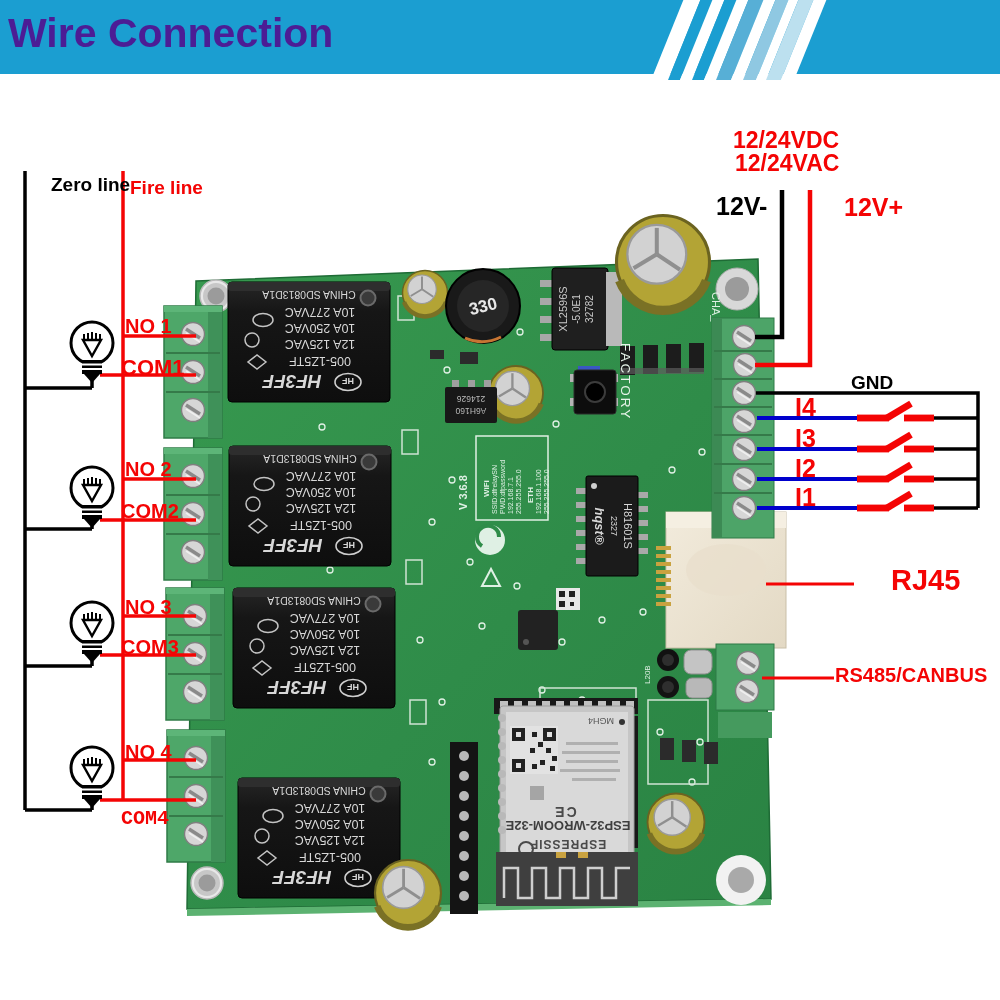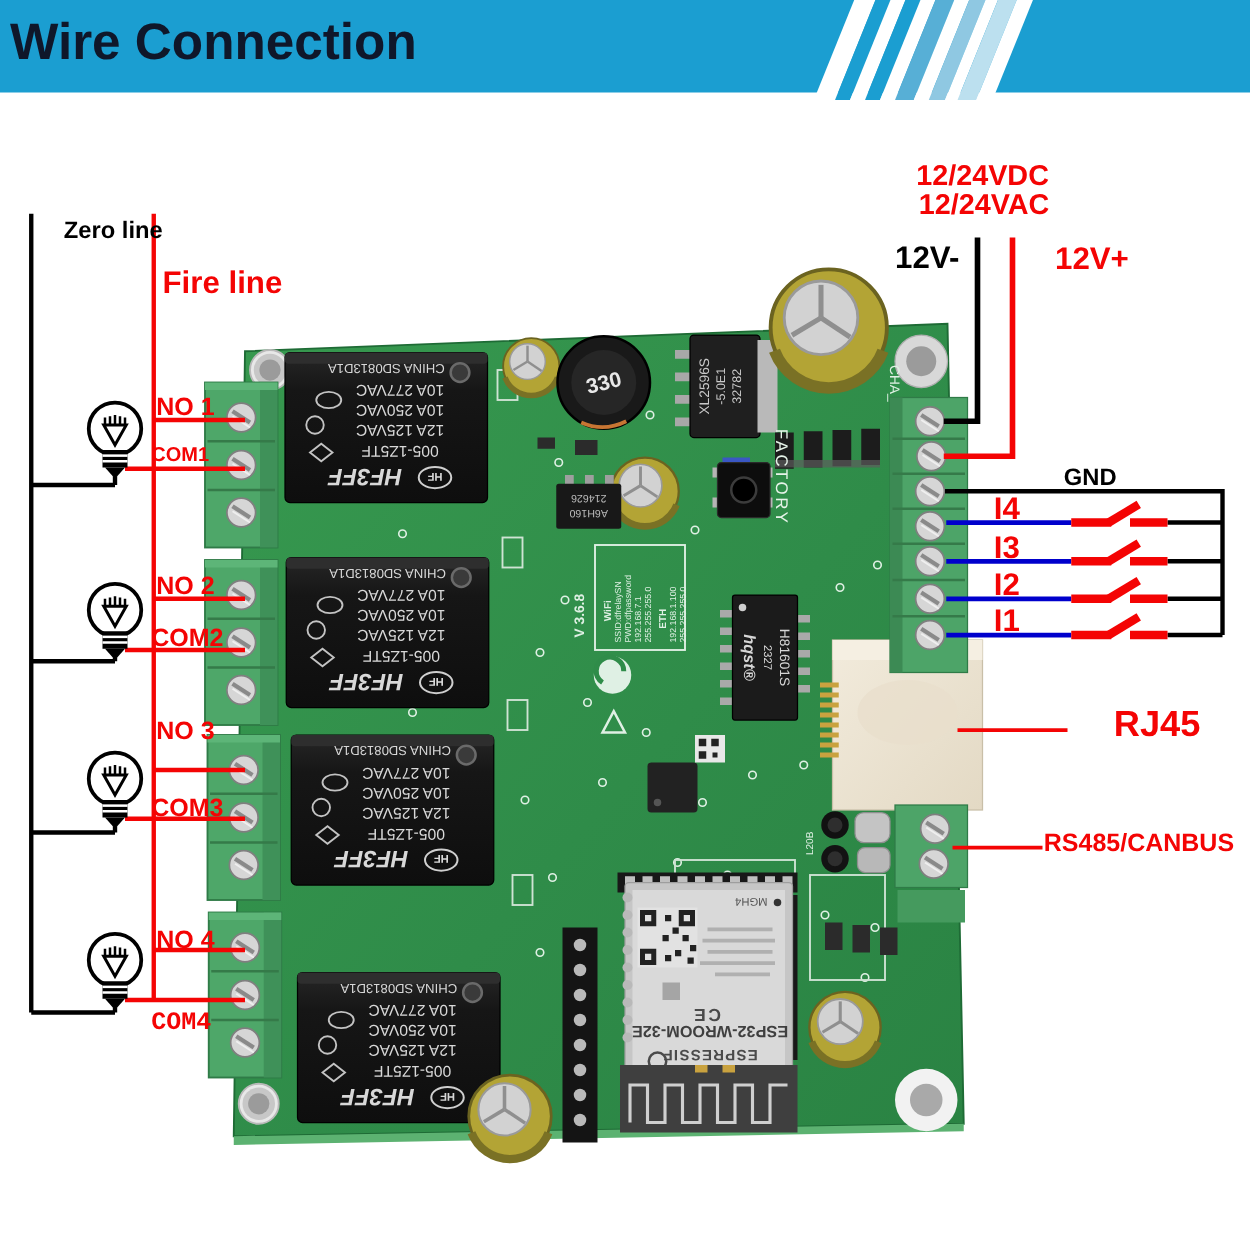--- a/index.html
+++ b/index.html
@@ -1,19 +1,19 @@
 <!DOCTYPE html>
 <html><head>
 <meta charset="utf-8">
 <style>
   html,body{margin:0;padding:0;background:#ffffff;}
   .stage{position:relative;width:1000px;height:1000px;background:#ffffff;overflow:hidden;
          font-family:"Liberation Sans",sans-serif;}
   .banner{position:absolute;left:0;top:0;width:1000px;height:74px;background:#1B9ED1;}
-  .banner-title{position:absolute;left:8px;top:10px;font-size:41px;font-weight:bold;color:#0f172a;
+  .banner-title{position:absolute;left:8px;top:10px;font-size:41px;font-weight:bold;color:#4c1d95;
                 letter-spacing:0px;white-space:nowrap;}
   .stripes{position:absolute;left:668px;top:-4px;width:210px;height:84px;display:flex;
            transform:skewX(-22deg);}
   .stripes div{height:100%;}
   .s1{width:17px;background:#ffffff;} .s2{width:12px;background:#1B9ED1;}
   .s3{width:12px;background:#ffffff;} .s4{width:12px;background:#1B9ED1;}
   .s5{width:12px;background:#ffffff;} .s6{width:15px;background:#57AFD6;}
   .s7{width:12px;background:#ffffff;} .s8{width:13px;background:#8FC8E2;}
   .s9{width:10px;background:#ffffff;} .s10{width:15px;background:#BCE0EF;}
   .s11{width:13px;background:#ffffff;}
@@ -527,27 +527,27 @@
       <use href="#swt" transform="translate(857,449)"></use>
       <use href="#swt" transform="translate(857,479)"></use>
       <use href="#swt" transform="translate(857,508)"></use>
 
       <path d="M 766,584 H 854" stroke="#F40404" stroke-width="3" fill="none"></path>
       <path d="M 762,678 H 834" stroke="#F40404" stroke-width="3" fill="none"></path>
     </g>
   </svg>
 
   <div class="lbl" style="left:28px;top:175px;font-size:19px;margin-left:23px;">Zero line</div>
-  <div class="lbl red" style="left:130px;top:178px;font-size:25px;margin-top:36px;">Fire line</div>
+  <div class="lbl red" style="left:130px;top:178px;font-size:19px;">Fire line</div>
 
   <div class="lbl red" style="left:125px;top:316px;font-size:20px;">NO 1</div>
-  <div class="lbl red" style="left:121px;top:357px;font-size:16px;">COM1</div>
+  <div class="lbl red" style="left:121px;top:357px;font-size:22px;">COM1</div>
   <div class="lbl red" style="left:125px;top:459px;font-size:20px;">NO 2</div>
   <div class="lbl red" style="left:121px;top:501px;font-size:20px;">COM2</div>
-  <div class="lbl red" style="left:125px;top:575px;font-size:20px;">NO 3</div>
+  <div class="lbl red" style="left:125px;top:597px;font-size:20px;">NO 3</div>
   <div class="lbl red" style="left:121px;top:637px;font-size:20px;">COM3</div>
   <div class="lbl red" style="left:125px;top:742px;font-size:20px;">NO 4</div>
   <div class="lbl red" style="left:121px;top:809px;font-size:20px;font-family:Liberation Mono, monospace;">COM4</div>
 
   <div class="lbl red" style="left:733px;top:129px;font-size:23px;">12/24VDC</div>
   <div class="lbl red" style="left:735px;top:152px;font-size:23px;">12/24VAC</div>
   <div class="lbl" style="left:716px;top:194px;font-size:25px;">12V-</div>
   <div class="lbl red" style="left:812px;top:195px;font-size:25px;margin-left:32px;">12V+</div>
 
   <div class="lbl" style="left:851px;top:373px;font-size:19px;">GND</div>

